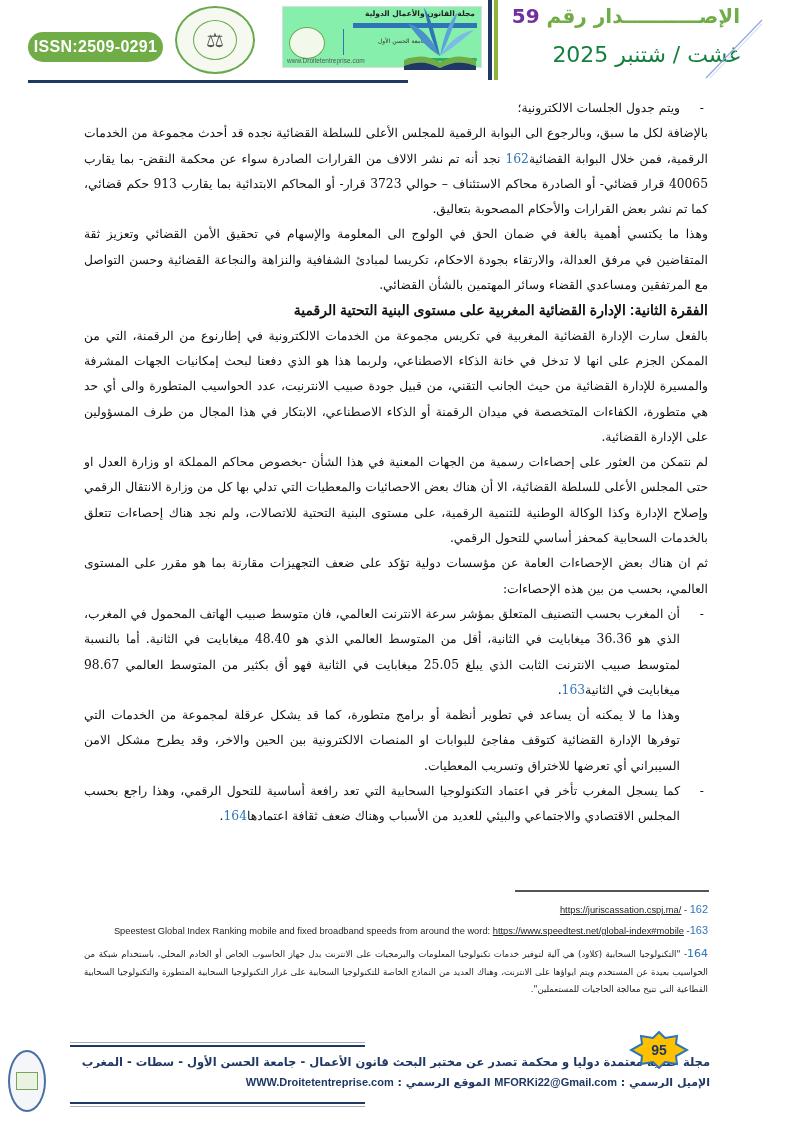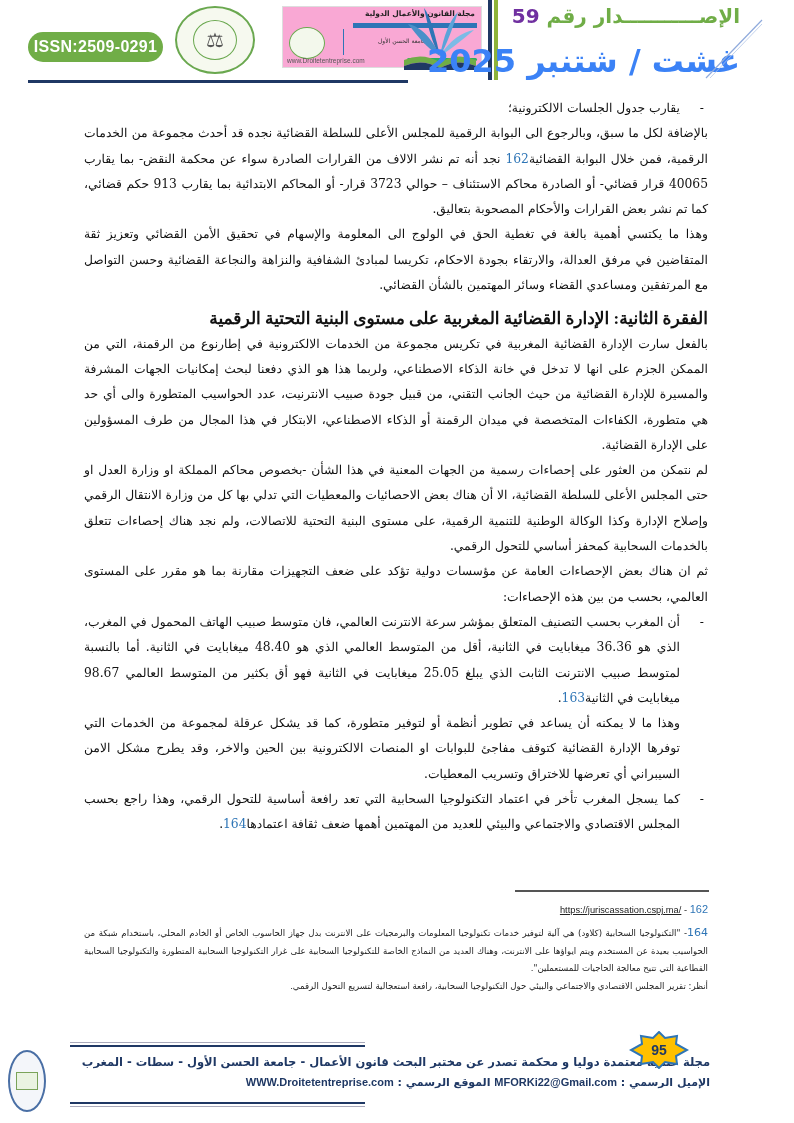--- a/index.html
+++ b/index.html
@@ -18,21 +18,21 @@
     position: absolute; left: 175px; top: 6px; width: 80px; height: 68px;
     border-radius: 50%; border: 2px solid #6aa84f; background: #f6f9ef;
     display: flex; align-items: center; justify-content: center;
   }
   .lab-seal .inner {
     width: 44px; height: 40px; border-radius: 50%; border: 1px solid #6aa84f;
     display: flex; align-items: center; justify-content: center; font-size: 20px; color: #555;
   }
   .journal-banner {
     position: absolute; left: 282px; top: 6px; width: 200px; height: 62px;
-    border: 1px solid #ddd; background: #f9a8d4;
+    border: 1px solid #ddd; background: #86efac;
   }
   .journal-banner .jtitle {
     position: absolute; right: 6px; top: 2px; font-size: 7.5px; font-weight: bold; color: #222;
     direction: rtl; white-space: nowrap;
   }
   .journal-banner .jstrip { position: absolute; left: 70px; right: 4px; top: 16px; height: 5px; background: #2e75b6; }
   .journal-banner .mini-seal {
     position: absolute; left: 6px; top: 20px; width: 36px; height: 32px; border-radius: 50%;
     border: 1.5px solid #6aa84f; background: #f3f8ec;
   }
@@ -50,36 +50,36 @@
 
   .vbar1 { position: absolute; left: 488px; top: 0; width: 4px; height: 80px; background: #1f3864; }
   .vbar2 { position: absolute; left: 494px; top: 0; width: 4px; height: 80px; background: #8db33a; }
 
   .issue-line {
     position: absolute; right: 54px; top: 4px; direction: rtl; font-size: 20px; font-weight: bold;
     color: #70ad47; white-space: nowrap; font-family: "DejaVu Sans", sans-serif; margin-left: 28px;
   }
   .issue-line .issue-num { color: #7030a0; }
   .date-line {
-    position: absolute; right: 54px; top: 42px; direction: rtl; font-size: 32px; font-weight: bold;
-    color: #3b82f6; white-space: nowrap;
+    position: absolute; right: 54px; top: 42px; direction: rtl; font-size: 22px; font-weight: normal;
+    color: #15803d; white-space: nowrap;
   }
   .slash-deco { position: absolute; right: 30px; top: 18px; width: 60px; height: 62px; }
   .header-rule { position: absolute; left: 28px; top: 80px; width: 380px; height: 3px; background: #1f3864; }
 
   
   .content {
     position: absolute; left: 84px; top: 96px; width: 624px;
     direction: rtl; text-align: justify; font-size: 12.3px; line-height: 25.3px;
     font-family: "DejaVu Serif", serif;
   }
   .content p { text-align-last: right; }
   .content .bullet { position: relative; padding-right: 28px; }
   .content .bullet .dash { position: absolute; right: 4px; top: 0; }
-  .content .heading { font-weight: bold; font-family: Liberation Serif, serif; font-size: 17px; margin-top: 8px; }
+  .content .heading { font-weight: bold; font-family: Liberation Sans, sans-serif; font-size: 14px; }
   .ref { color: #2e75b6; }
 
   
   .fn-rule { position: absolute; left: 515px; top: 890px; width: 194px; height: 1.5px; background: #555; }
   .footnotes { position: absolute; left: 84px; top: 903px; width: 624px; direction: rtl; font-size: 9.3px; font-family: "Liberation Sans", sans-serif; color: #222; }
   .fn-line { white-space: nowrap; text-align: right; margin-bottom: 9px; }
   .fn-line .fnum { color: #2e75b6; font-size: 11px; }
   .fn-line u { text-decoration: underline; }
   .fn-ar { direction: rtl; text-align: justify; font-size: 8.6px; line-height: 17.5px; font-family: "DejaVu Sans", sans-serif; }
   .fn-ar .fnum { color: #2e75b6; font-size: 11px; }
@@ -153,51 +153,54 @@
     <line x1="58" y1="2" x2="2" y2="60" stroke="#8faadc" stroke-width="1.2"></line>
     <line x1="58" y1="6" x2="6" y2="60" stroke="#b4c7e7" stroke-width="0.8"></line>
   </svg>
 
   <div class="header-rule"></div>
 </div>
 
 <div class="content">
   <p class="bullet">
     <span class="dash">-</span>
-    <span>يقارب جدول الجلسات الالكترونية؛</span>
+    <span>ويتم جدول الجلسات الالكترونية؛</span>
   </p>
   <p>
     <span>بالإضافة لكل ما سبق، وبالرجوع الى البوابة الرقمية للمجلس الأعلى للسلطة القضائية نجده قد أحدث مجموعة من الخدمات الرقمية، فمن خلال البوابة القضائية</span><span class="ref">162</span><span> نجد أنه تم نشر الالاف من القرارات الصادرة سواء عن محكمة النقض- بما يقارب 40065 قرار قضائي- أو الصادرة محاكم الاستئناف – حوالي 3723 قرار- أو المحاكم الابتدائية بما يقارب 913 حكم قضائي، كما تم نشر بعض القرارات والأحكام المصحوبة بتعاليق.</span>
   </p>
-  <p>وهذا ما يكتسي أهمية بالغة في تغطية الحق في الولوج الى المعلومة والإسهام في تحقيق الأمن القضائي وتعزيز ثقة المتقاضين في مرفق العدالة، والارتقاء بجودة الاحكام، تكريسا لمبادئ الشفافية والنزاهة والنجاعة القضائية وحسن التواصل مع المرتفقين ومساعدي القضاء وسائر المهتمين بالشأن القضائي.</p>
+  <p>وهذا ما يكتسي أهمية بالغة في ضمان الحق في الولوج الى المعلومة والإسهام في تحقيق الأمن القضائي وتعزيز ثقة المتقاضين في مرفق العدالة، والارتقاء بجودة الاحكام، تكريسا لمبادئ الشفافية والنزاهة والنجاعة القضائية وحسن التواصل مع المرتفقين ومساعدي القضاء وسائر المهتمين بالشأن القضائي.</p>
   <p class="heading">الفقرة الثانية: الإدارة القضائية المغربية على مستوى البنية التحتية الرقمية</p>
   <p>بالفعل سارت الإدارة القضائية المغربية في تكريس مجموعة من الخدمات الالكترونية في إطارنوع من الرقمنة، التي من الممكن الجزم على انها لا تدخل في خانة الذكاء الاصطناعي، ولربما هذا هو الذي دفعنا لبحث إمكانيات الجهات المشرفة والمسيرة للإدارة القضائية من حيث الجانب التقني، من قبيل جودة صبيب الانترنيت، عدد الحواسيب المتطورة والى أي حد هي متطورة، الكفاءات المتخصصة في ميدان الرقمنة أو الذكاء الاصطناعي، الابتكار في هذا المجال من طرف المسؤولين على الإدارة القضائية.</p>
   <p>لم نتمكن من العثور على إحصاءات رسمية من الجهات المعنية في هذا الشأن -بخصوص محاكم المملكة او وزارة العدل او حتى المجلس الأعلى للسلطة القضائية، الا أن هناك بعض الاحصائيات والمعطيات التي تدلي بها كل من وزارة الانتقال الرقمي وإصلاح الإدارة وكذا الوكالة الوطنية للتنمية الرقمية، على مستوى البنية التحتية للاتصالات، ولم نجد هناك إحصاءات تتعلق بالخدمات السحابية كمحفز أساسي للتحول الرقمي.</p>
   <p> ثم ان هناك بعض الإحصاءات العامة عن مؤسسات دولية تؤكد على ضعف التجهيزات مقارنة بما هو مقرر على المستوى العالمي، بحسب من بين هذه الإحصاءات:</p>
   <p class="bullet">
     <span class="dash">-</span>
     <span>أن المغرب بحسب التصنيف المتعلق بمؤشر سرعة الانترنت العالمي، فان متوسط صبيب الهاتف المحمول في المغرب، الذي هو 36.36 ميغابايت في الثانية، أقل من المتوسط العالمي الذي هو 48.40 ميغابايت في الثانية. أما بالنسبة لمتوسط صبيب الانترنت الثابت الذي يبلغ 25.05 ميغابايت في الثانية فهو أق بكثير من المتوسط العالمي 98.67 ميغابايت في الثانية</span><span class="ref">163</span><span>.</span>
   </p>
-  <p class="bullet">وهذا ما لا يمكنه أن يساعد في تطوير أنظمة أو لتوفير متطورة، كما قد يشكل عرقلة لمجموعة من الخدمات التي توفرها الإدارة القضائية كتوقف مفاجئ للبوابات او المنصات الالكترونية بين الحين والاخر، وقد يطرح مشكل الامن السيبراني أي تعرضها للاختراق وتسريب المعطيات.</p>
+  <p class="bullet">وهذا ما لا يمكنه أن يساعد في تطوير أنظمة أو برامج متطورة، كما قد يشكل عرقلة لمجموعة من الخدمات التي توفرها الإدارة القضائية كتوقف مفاجئ للبوابات او المنصات الالكترونية بين الحين والاخر، وقد يطرح مشكل الامن السيبراني أي تعرضها للاختراق وتسريب المعطيات.</p>
   <p class="bullet">
     <span class="dash">-</span>
-    <span>كما يسجل المغرب تأخر في اعتماد التكنولوجيا السحابية التي تعد رافعة أساسية للتحول الرقمي، وهذا راجع بحسب المجلس الاقتصادي والاجتماعي والبيئي للعديد من المهتمين أهمها ضعف ثقافة اعتمادها</span><span class="ref">164</span><span>.</span>
+    <span>كما يسجل المغرب تأخر في اعتماد التكنولوجيا السحابية التي تعد رافعة أساسية للتحول الرقمي، وهذا راجع بحسب المجلس الاقتصادي والاجتماعي والبيئي للعديد من الأسباب وهناك ضعف ثقافة اعتمادها</span><span class="ref">164</span><span>.</span>
   </p>
 </div>
 
 <div class="fn-rule"></div>
 <div class="footnotes">
   <div class="fn-line">
     <span class="fnum">162</span>
     <span> - </span>
     <u style="direction:ltr;unicode-bidi:embed;margin-top:36px;">https://juriscassation.cspj.ma/</u>
   </div>
+  <div class="fn-line">
+    <span class="fnum">163</span><span>-</span>
+    <span style="direction:ltr;unicode-bidi:embed;"><span>Speestest Global Index Ranking mobile and fixed broadband speeds from around the word: </span><u>https://www.speedtest.net/global-index#mobile</u></span>
+  </div>
   <div class="fn-ar">
     <p><span class="fnum">164</span><span>- "التكنولوجيا السحابية (كلاود) هي آلية لتوفير خدمات تكنولوجيا المعلومات والبرمجيات على الانترنت بدل جهاز الحاسوب الخاص أو الخادم المحلي، باستخدام شبكة من الحواسيب بعيدة عن المستخدم ويتم ايواؤها على الانترنت، وهناك العديد من النماذج الخاصة للتكنولوجيا السحابية على غرار التكنولوجيا السحابية المتطورة والتكنولوجيا السحابية القطاعية التي تتيح معالجة الحاجيات للمستعملين".</span></p>
-    <p>أنظر: تقرير المجلس الاقتصادي والاجتماعي والبيئي حول التكنولوجيا السحابية، رافعة استعجالية لتسريع التحول الرقمي.</p>
   </div>
 </div>
 
 <div class="footer-rule-top2"></div>
 <div class="footer-rule-top"></div>
 <div class="footer-line1">مجلة علمية معتمدة  دوليا و محكمة تصدر عن مختبر البحث قانون الأعمال - جامعة الحسن الأول - سطات - المغرب</div>
 <div class="footer-line2">
   <span>الإميل الرسمي : </span>
   <span class="latin">MFORKi22@Gmail.com</span>
   <span> الموقع الرسمي : </span>

